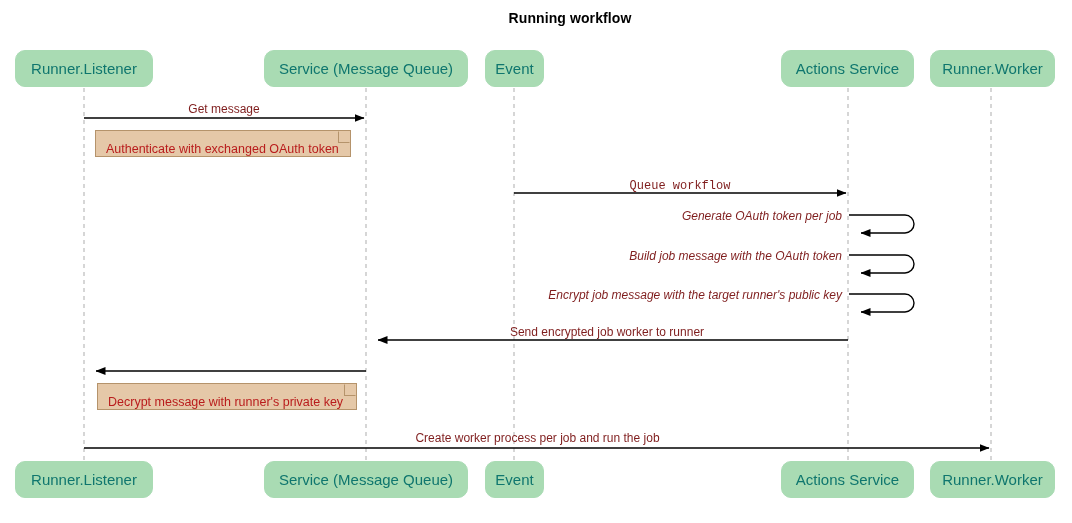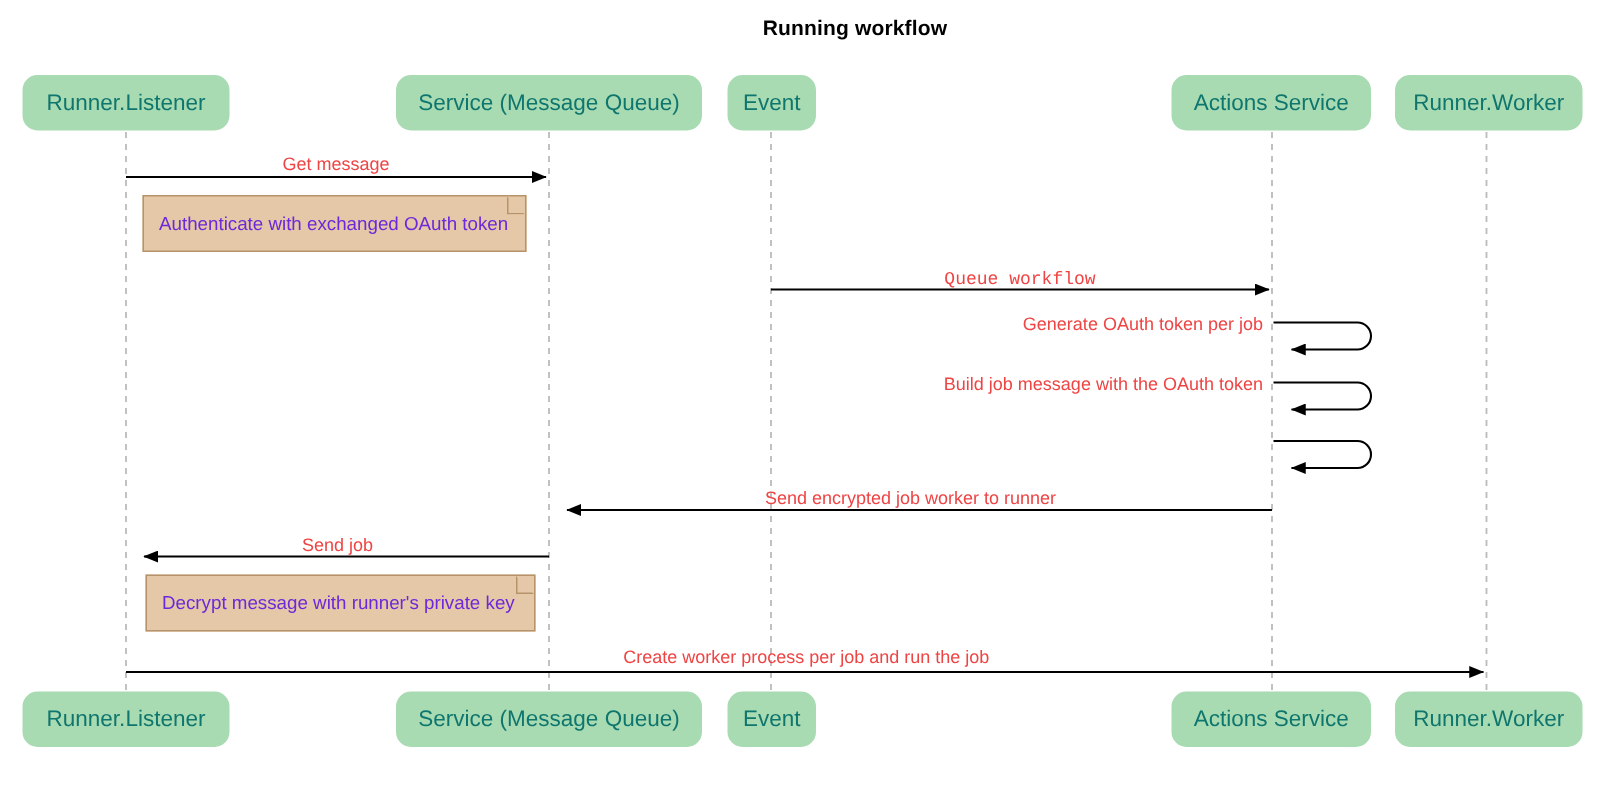--- a/index.html
+++ b/index.html
@@ -48,51 +48,51 @@
     border-radius: 10px;
     text-align: center;
     font-size: 15px;
     color: #0f766e;
     white-space: nowrap;
     overflow: hidden;
   }
   .note {
     position: absolute;
     box-sizing: border-box;
-    height: 38px;
+    height: 27px;
     line-height: 36px;
     background: #e5c8a8;
     border: 1px solid #b5936b;
     font-size: 12.5px;
-    color: #6d28d9;
+    color: #b91c1c;
     padding-left: 10px;
     white-space: nowrap;
   }
   .note .fold {
     position: absolute;
     right: 0;
     top: 0;
     width: 11px;
     height: 11px;
     background: #ffffff;
     border-left: 1px solid #b5936b;
     border-bottom: 1px solid #b5936b;
     transform: none;
     clip-path: polygon(0 0, 100% 100%, 0 100%);
     background: linear-gradient(to bottom left, #ffffff 0 50%, #e5c8a8 50% 100%);
   }
   .msg-label {
     position: absolute;
     font-size: 12px;
-    color: #ef4444;
+    color: #7f1d1d;
     white-space: nowrap;
     line-height: 14px;
   }
   .msg-label.center { text-align: center; }
-  .msg-label.right  { text-align: right; }
+  .msg-label.right  { text-align: right; font-style: italic; }
 </style>
 </head>
 <body>
 
 <div id="canvas">
 
   <div class="diagram-title">Running workflow</div>
 
   <svg id="svg-layer" xmlns="http://www.w3.org/2000/svg" viewBox="0 0 1072 523">
     <defs>
@@ -159,24 +159,24 @@
   </div>
 
   <div class="msg-label center" style="left:84px;  top:102px; width:280px;">Get message</div>
 
   <div class="msg-label center" style="left:514px; top:179px; width:332px;font-family:Liberation Mono, monospace;">Queue workflow</div>
 
   <div class="msg-label right" style="left:448px; top:209px; width:394px;">Generate OAuth token per job</div>
 
   <div class="msg-label right" style="left:448px; top:249px; width:394px;">Build job message with the OAuth token</div>
 
+  <div class="msg-label right" style="left:448px; top:288px; width:394px;">Encrypt job message with the target runner's public key</div>
 
   <div class="msg-label center" style="left:366px; top:325px; width:482px;">Send encrypted job worker to runner</div>
 
-  <div class="msg-label center" style="left:84px;  top:356px; width:282px;">Send job</div>
 
   <div class="msg-label center" style="left:84px;  top:431px; width:907px;">Create worker process per job and run the job</div>
 
   <div class="note" style="left:95px; top:130px; width:256px;">
     <span>Authenticate with exchanged OAuth token</span>
     <span class="fold"></span>
   </div>
 
   <div class="note" style="left:97px; top:383px; width:260px;">
     <span>Decrypt message with runner's private key</span>

